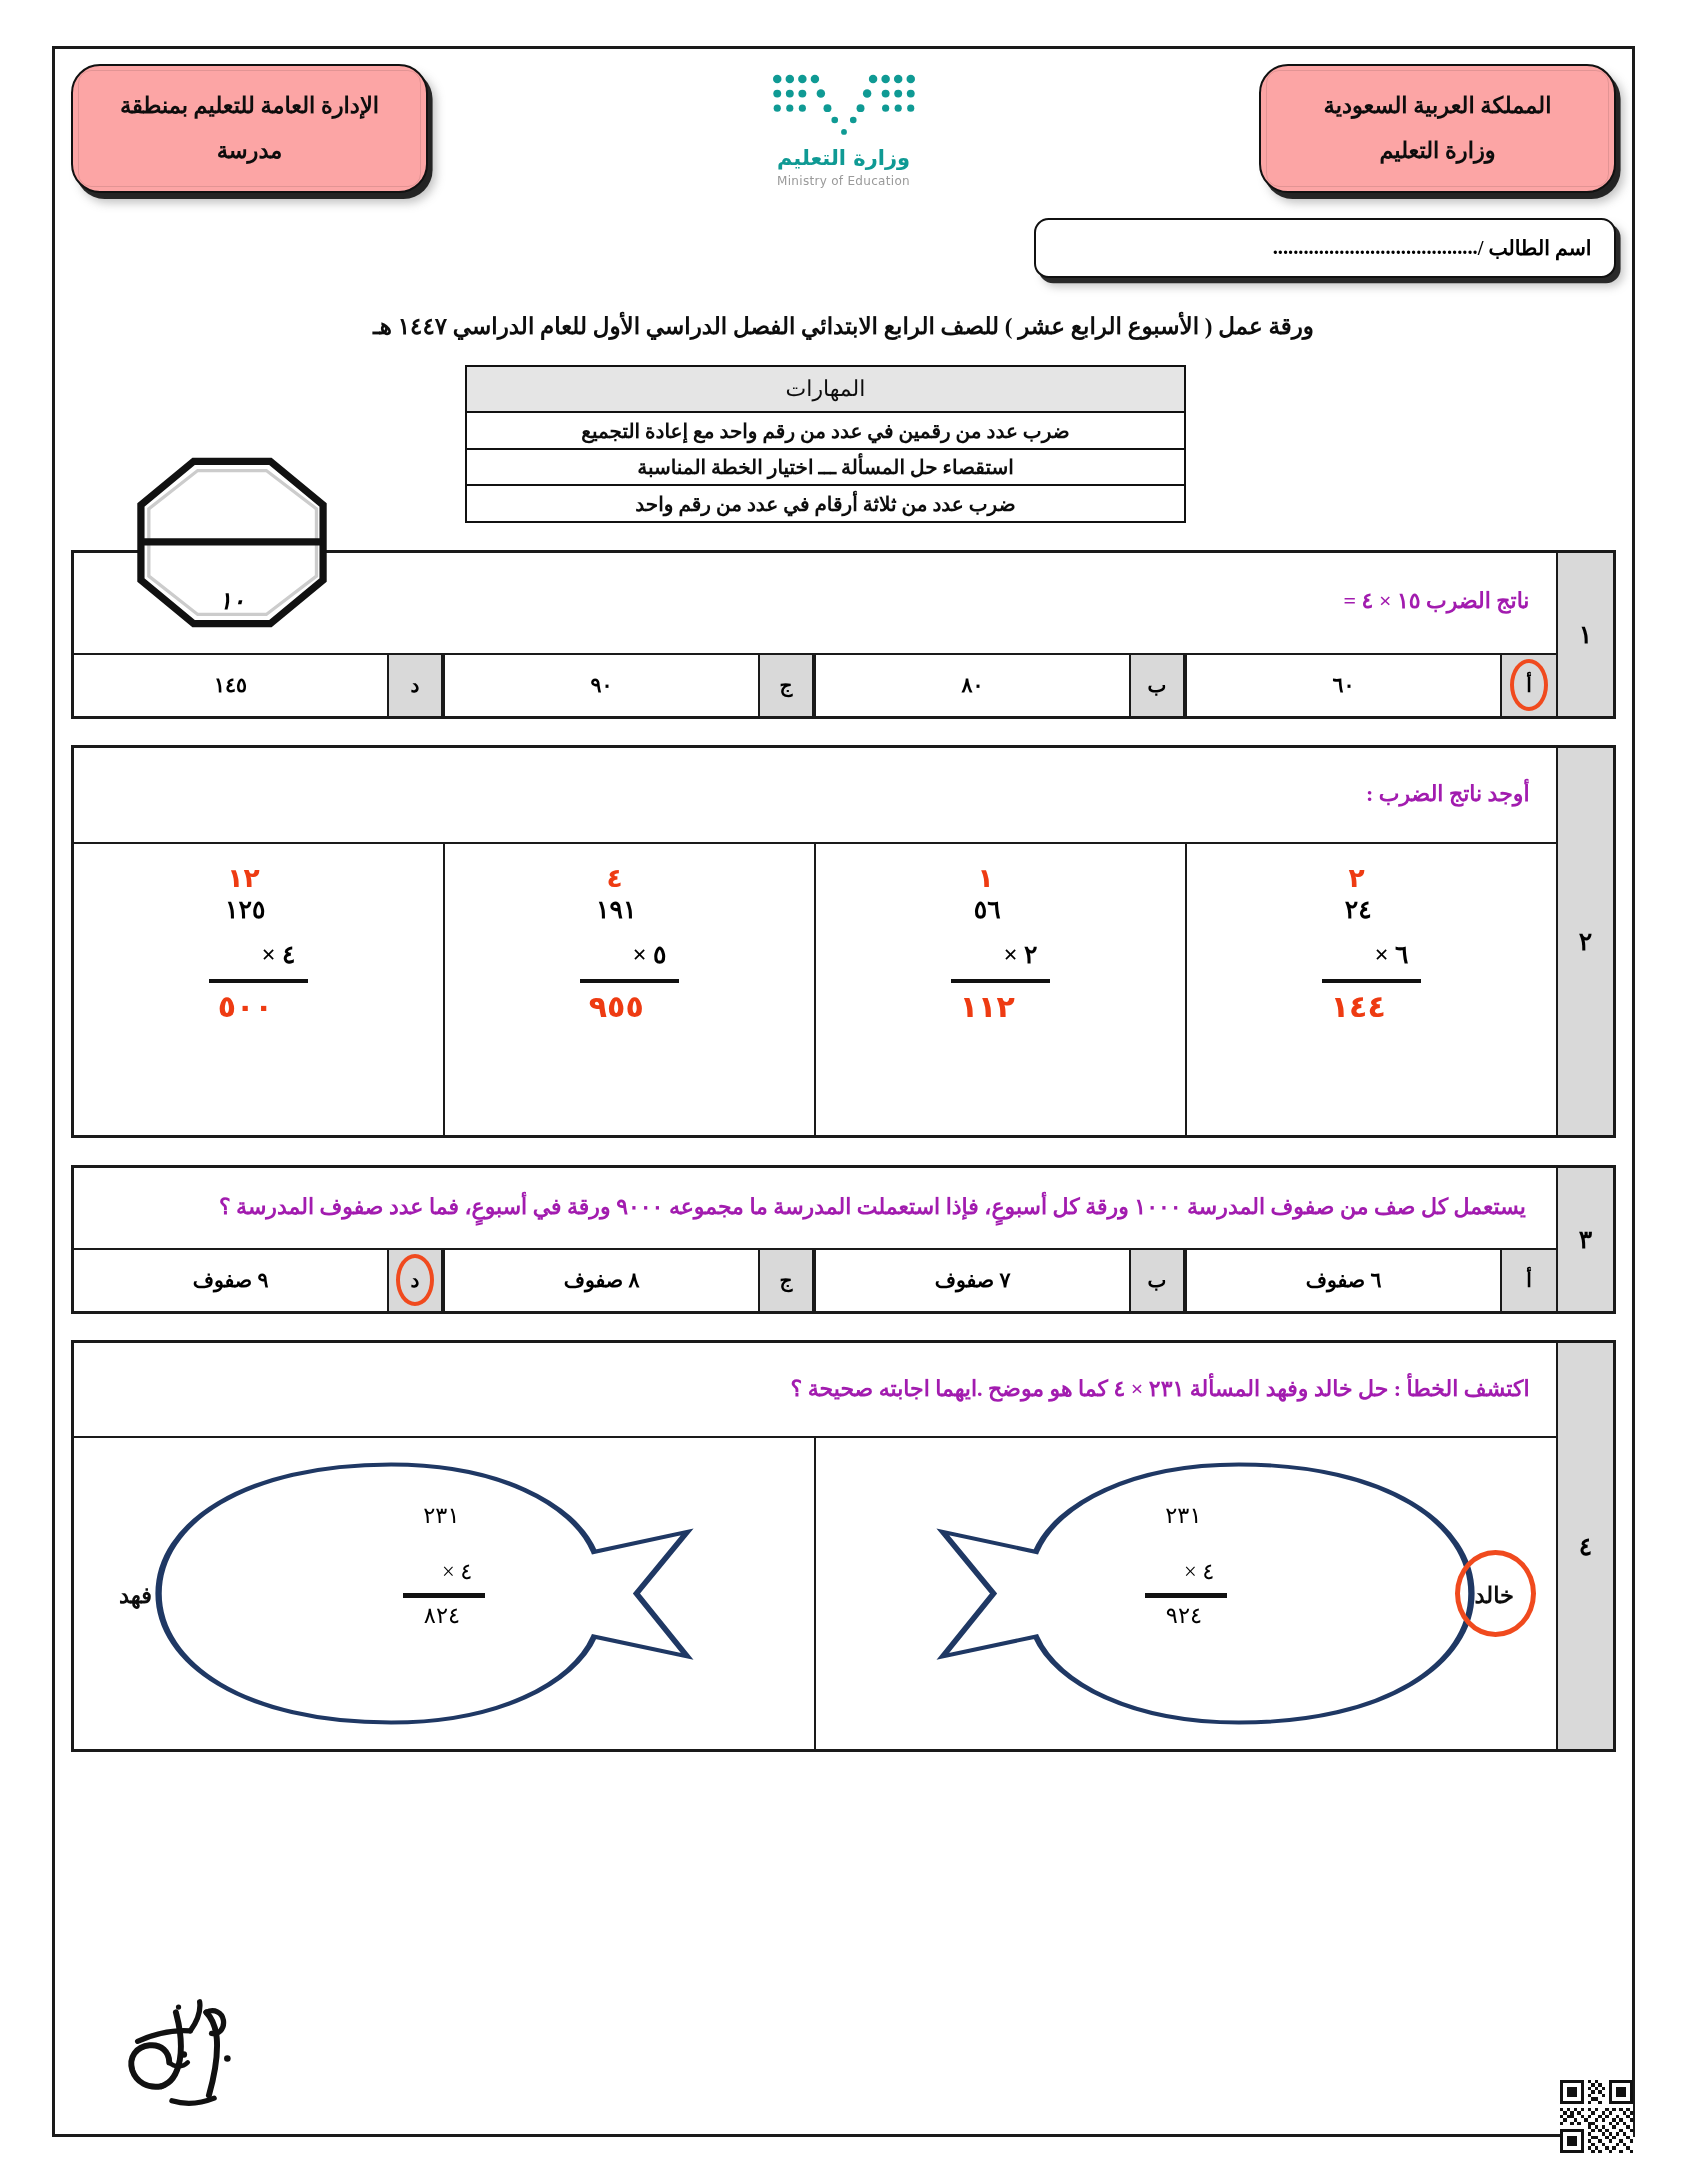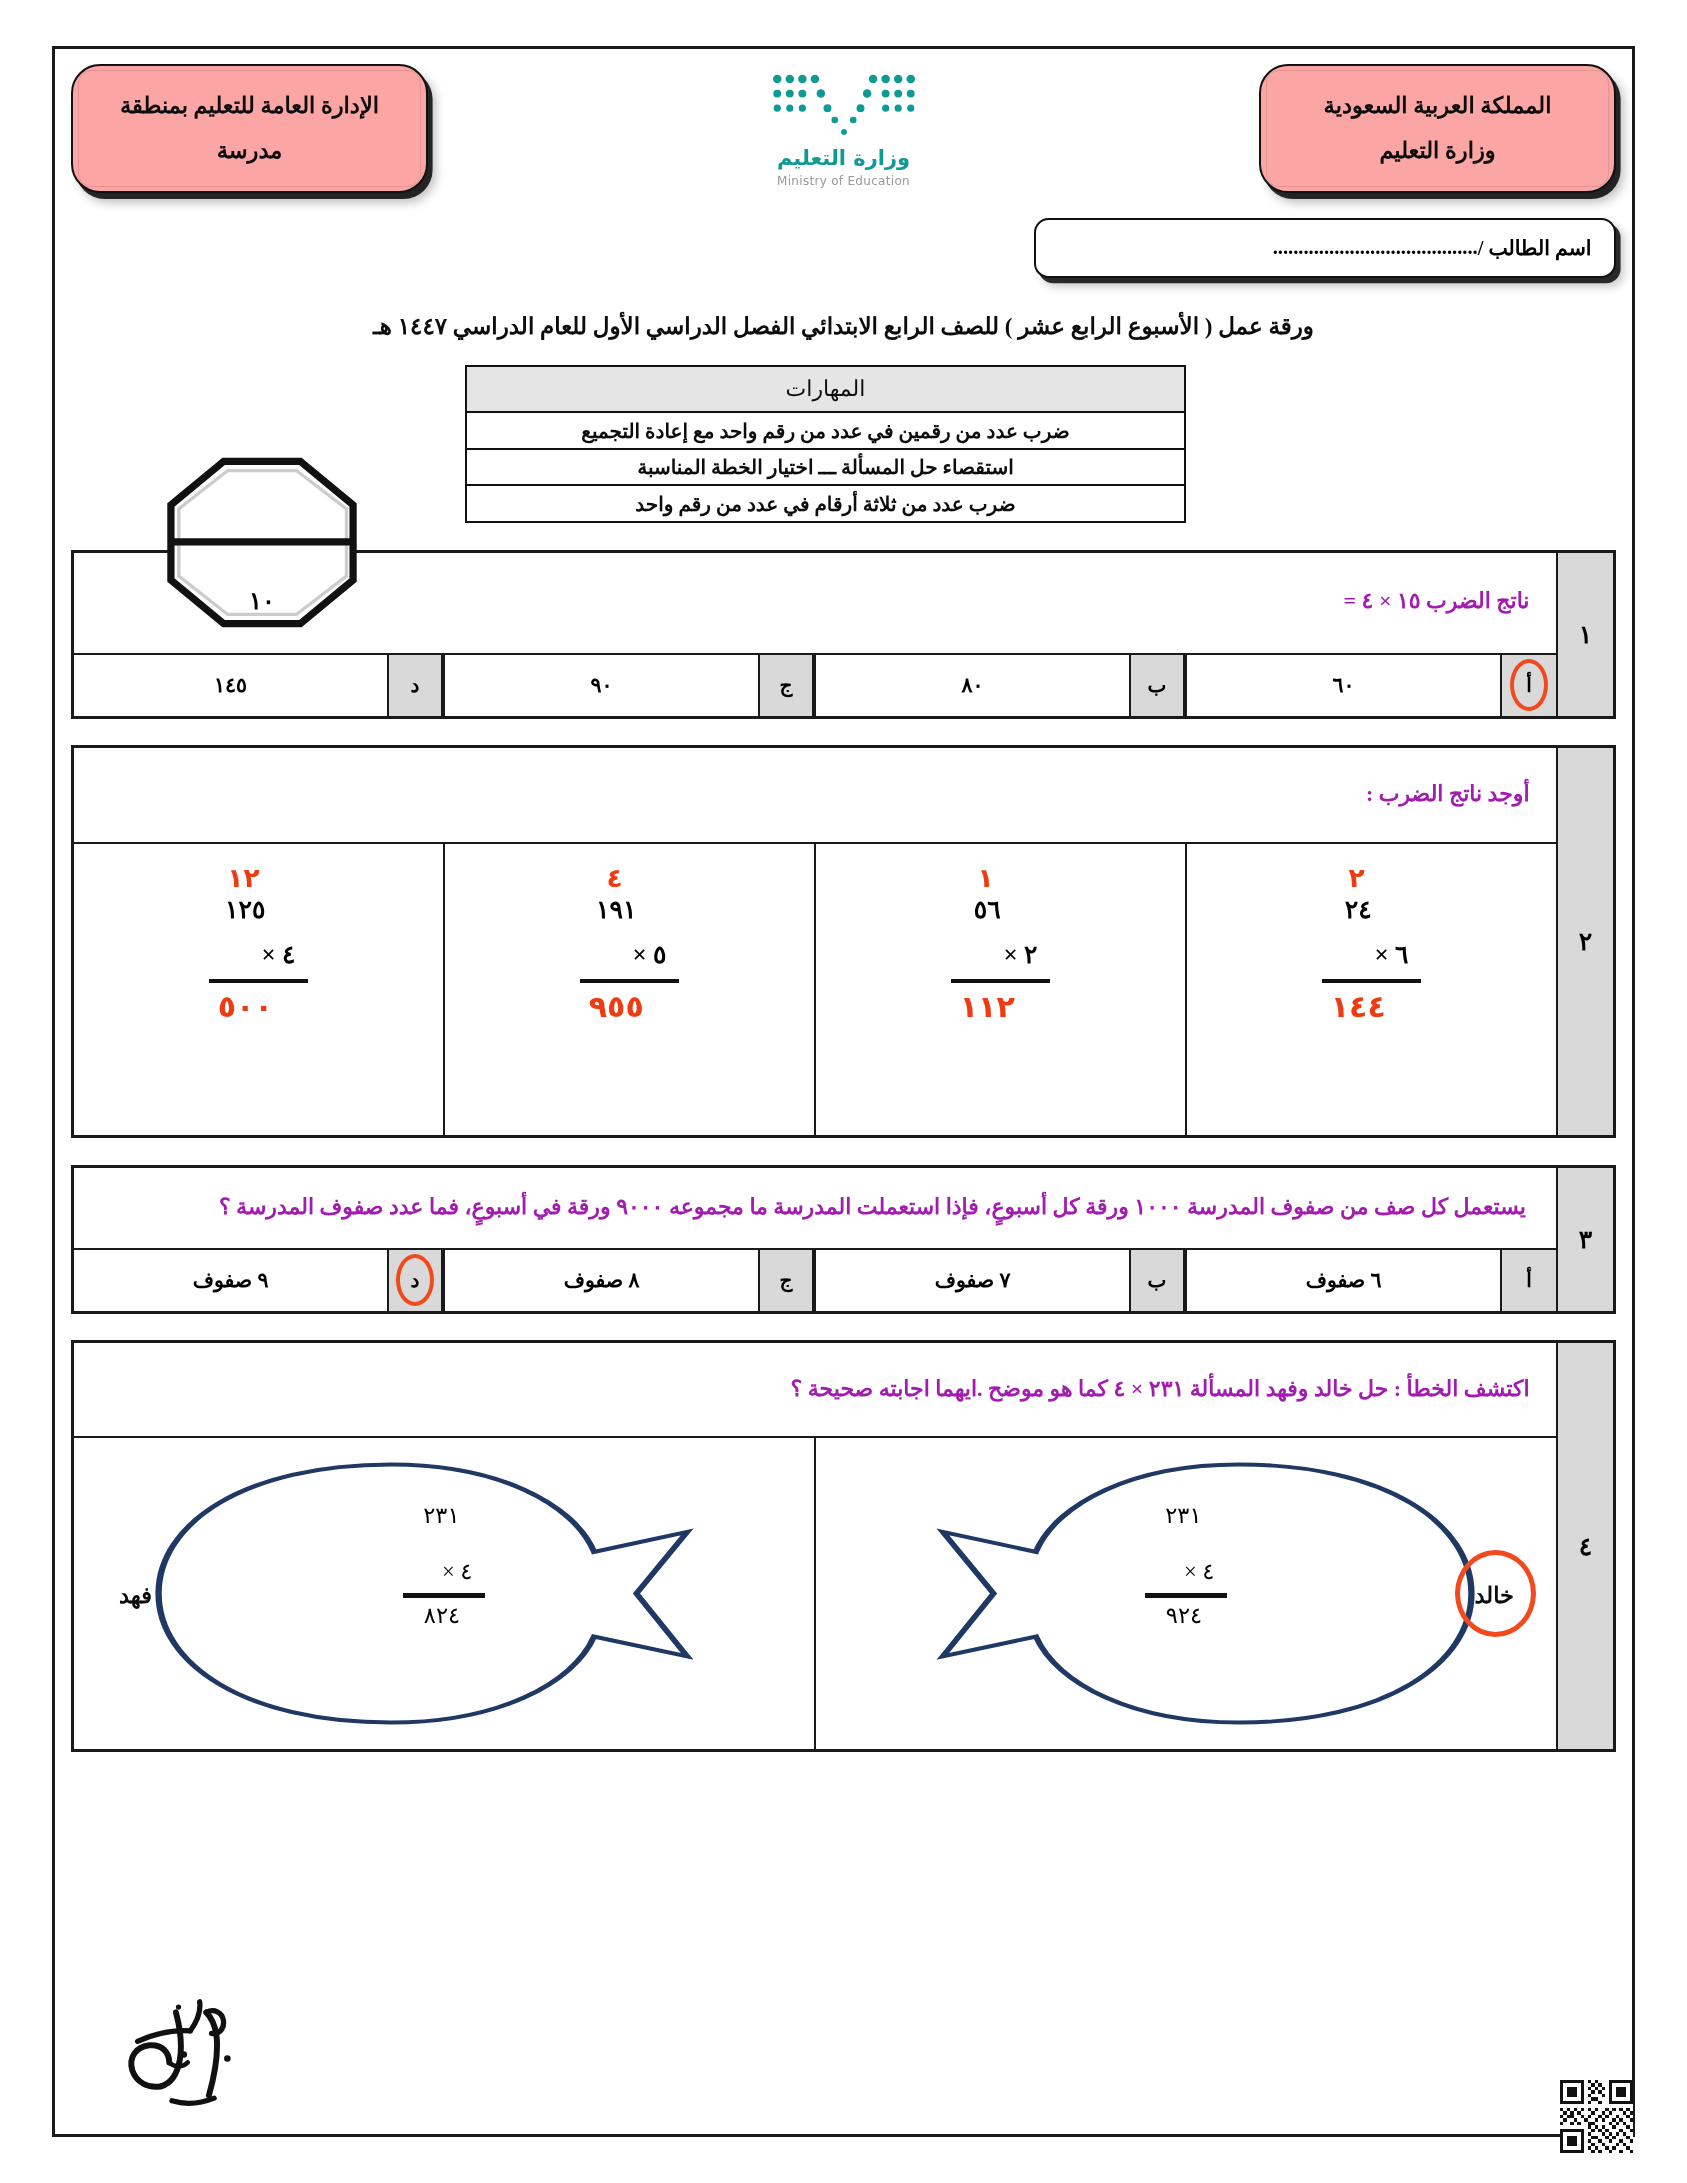--- a/index.html
+++ b/index.html
@@ -116,22 +116,22 @@
   .skills-table .sk-head {
     background:#e5e5e5;
     font-weight:400;
     font-size:22px;
     padding:9.3px 4px;
   }
   .skills-table .sk-body { font-weight:700; }
 
   .octagon-holder{
     position:absolute;
-    left:92px; top:389px;
-    width:198px; height:179px;
+    left:62px; top:389px;
+    width:198px; height:179px;font-style:italic;
   }
   .oct {
     width:100%; height:100%;
     position:relative;
   }
   .oct-num {
     position:absolute;
     left:0; right:0; bottom:17px;
     text-align:center;
     font-size:24px; font-weight:700;

